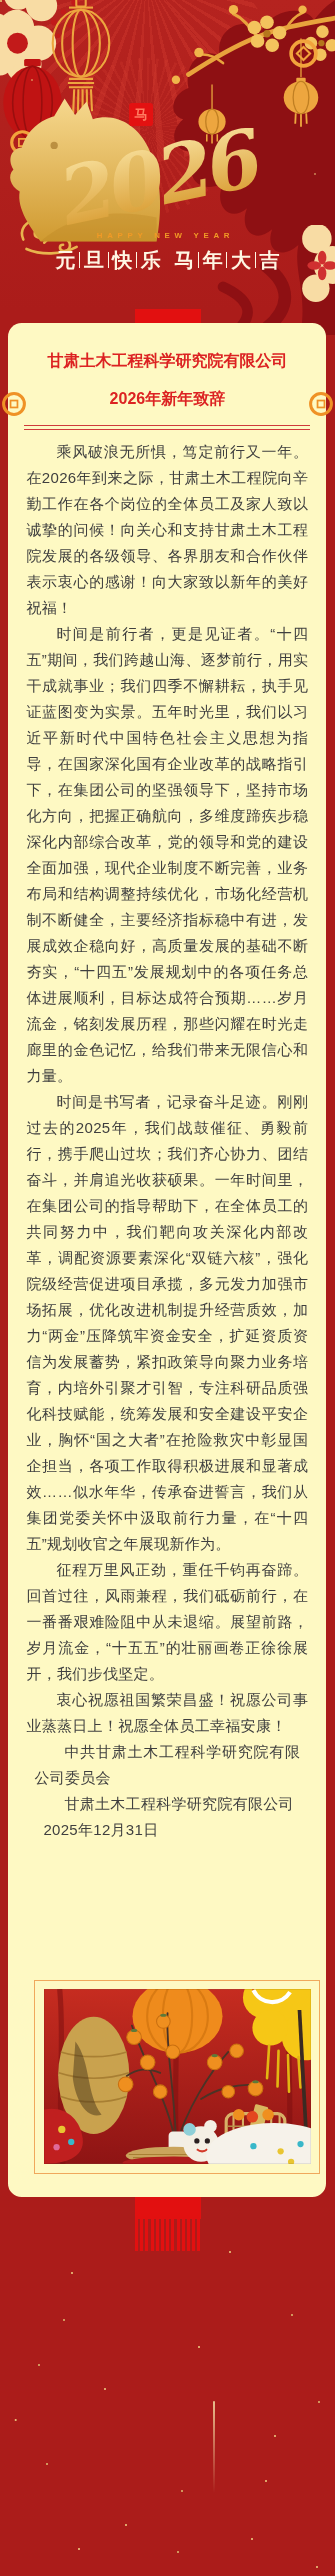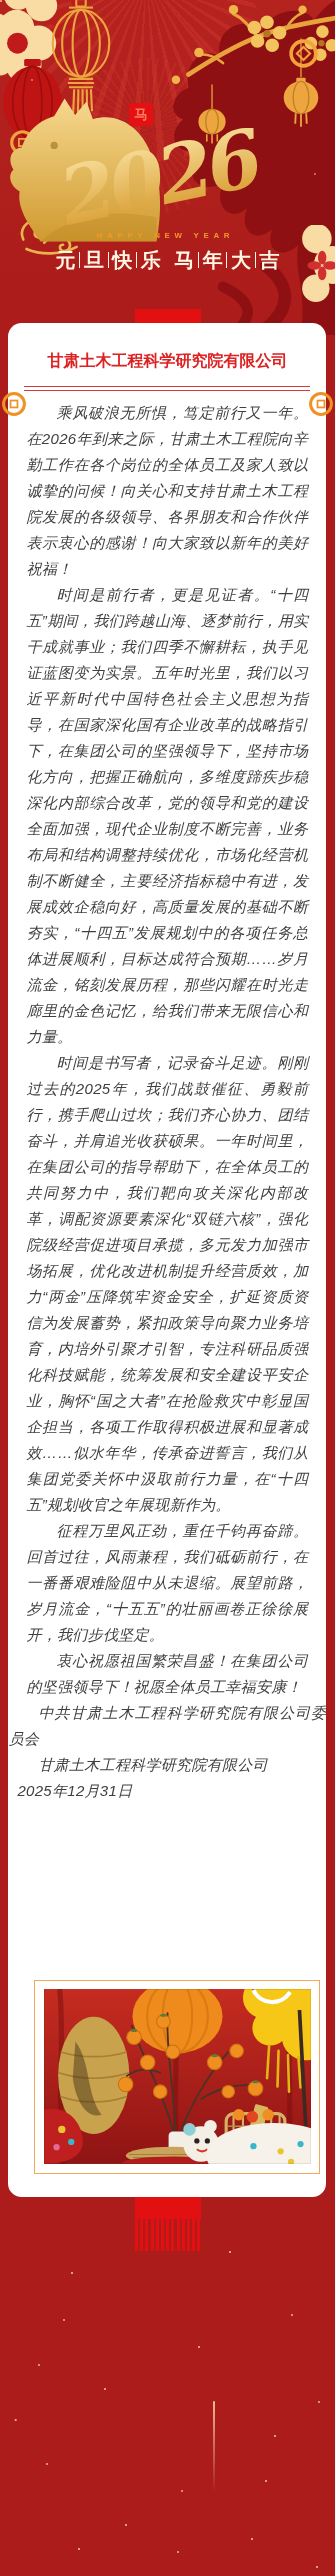--- a/index.html
+++ b/index.html
@@ -26,29 +26,29 @@
     text-shadow:0 0 0 rgba(0,0,0,0);}
   .seal{left:129px;top:103px;width:24px;height:23px;background:#e31111;border-radius:3.1px;
     display:flex;align-items:center;justify-content:center;color:#ff7a60;font-size:13.6px;font-weight:bold;}
   
   .tab-top{left:135px;top:309px;width:66px;height:14.7px;background:#e21010;}
   .ribbon-tail{left:135px;top:2197px;width:66px;height:54px;}
   .ribbon-tail .solid{height:22px;background:#e21010;}
   .ribbon-tail .fringe{height:32px;
     background:repeating-linear-gradient(90deg,#e21010 0 3.1px,rgba(0,0,0,0) 3.1px 5.2px);}
   
-  .card{left:8.4px;top:323px;width:318px;height:1874px;background:#ffffff;border-radius:13.6px;}
+  .card{left:8.4px;top:323px;width:318px;height:1874px;background:#fef9c3;border-radius:13.6px;}
   .card h1{margin:27px 9.4px 0;text-align:center;font-size:16px;line-height:21px;
     font-weight:bold;color:#dc2222;}
   .card h2{margin:18px 9.4px 0;text-align:center;font-size:16px;font-weight:bold;color:#dc2222;}
   .rule{margin:14.7px auto 0;width:286px;height:3.1px;
     border-top:1px solid #cf3b3b;border-bottom:1px solid #cf3b3b;}
   article{margin:9.4px 18px 0;}
   article p,.sig p{margin:0;font-size:15px;line-height:26px;color:#3f3f3f;
-    text-align:justify;text-indent:2em;letter-spacing:0.3px;font-style:italic;}
+    text-align:justify;text-indent:2em;letter-spacing:0.3px;}
   .sig .company{text-indent:2em;}
   .sig .date{text-indent:.6em;}
   .coin-edge{width:26px;height:28px;}
   .coin-left{left:-7.3px;top:67px;}
   .coin-right{right:-7.3px;top:67px;}
   .photo-frame{left:26px;bottom:23px;width:286px;height:194px;box-sizing:border-box;
     border:1px solid #f0a85c;padding:7.9px 8.4px;}
   .photo-frame svg{display:block;}
   
   .speckles{left:0;top:0;width:1.6px;height:1.6px;border-radius:50%;background:#e9c27a;
@@ -241,31 +241,32 @@
     <svg class="abs coin-edge coin-left" viewBox="0 0 60 60">
       <circle cx="30" cy="30" r="24" fill="none" stroke="#ef9226" stroke-width="7"></circle>
       <rect x="22" y="22" width="16" height="16" fill="none" stroke="#ef9226" stroke-width="4"></rect>
     </svg>
     <svg class="abs coin-edge coin-right" viewBox="0 0 60 60">
       <circle cx="30" cy="30" r="24" fill="none" stroke="#ef9226" stroke-width="7"></circle>
       <rect x="22" y="22" width="16" height="16" fill="none" stroke="#ef9226" stroke-width="4"></rect>
     </svg>
 
     <h1>甘肃土木工程科学研究院有限公司</h1>
+    <h2>2026年新年致辞</h2>
     <div class="rule"></div>
 
     <article>
       <p>乘风破浪无所惧，笃定前行又一年。在2026年到来之际，甘肃土木工程院向辛勤工作在各个岗位的全体员工及家人致以诚挚的问候！向关心和支持甘肃土木工程院发展的各级领导、各界朋友和合作伙伴表示衷心的感谢！向大家致以新年的美好祝福！</p>
       <p>时间是前行者，更是见证者。“十四五”期间，我们跨越山海、逐梦前行，用实干成就事业；我们四季不懈耕耘，执手见证蓝图变为实景。五年时光里，我们以习近平新时代中国特色社会主义思想为指导，在国家深化国有企业改革的战略指引下，在集团公司的坚强领导下，坚持市场化方向，把握正确航向，多维度蹄疾步稳深化内部综合改革，党的领导和党的建设全面加强，现代企业制度不断完善，业务布局和结构调整持续优化，市场化经营机制不断健全，主要经济指标稳中有进，发展成效企稳向好，高质量发展的基础不断夯实，“十四五”发展规划中的各项任务总体进展顺利，目标达成符合预期……岁月流金，铭刻发展历程，那些闪耀在时光走廊里的金色记忆，给我们带来无限信心和力量。</p>
       <p>时间是书写者，记录奋斗足迹。刚刚过去的2025年，我们战鼓催征、勇毅前行，携手爬山过坎；我们齐心协力、团结奋斗，并肩追光收获硕果。一年时间里，在集团公司的指导帮助下，在全体员工的共同努力中，我们靶向攻关深化内部改革，调配资源要素深化“双链六核”，强化院级经营促进项目承揽，多元发力加强市场拓展，优化改进机制提升经营质效，加力“两金”压降筑牢资金安全，扩延资质资信为发展蓄势，紧扣政策导向聚力业务培育，内培外引聚才引智，专注科研品质强化科技赋能，统筹发展和安全建设平安企业，胸怀“国之大者”在抢险救灾中彰显国企担当，各项工作取得积极进展和显著成效……似水年华，传承奋进誓言，我们从集团党委关怀中汲取前行力量，在“十四五”规划收官之年展现新作为。</p>
       <p>征程万里风正劲，重任千钧再奋蹄。回首过往，风雨兼程，我们砥砺前行，在一番番艰难险阻中从未退缩。展望前路，岁月流金，“十五五”的壮丽画卷正徐徐展开，我们步伐坚定。</p>
-      <p>衷心祝愿祖国繁荣昌盛！在集团公司的坚强领导下！祝愿全体员工幸福安康！</p>
+      <p>衷心祝愿祖国繁荣昌盛！祝愿公司事业蒸蒸日上！祝愿全体员工幸福安康！</p>
     </article>
 
-    <div class="sig" style="margin:0 0;">
+    <div class="sig" style="margin:0 26px;">
       <p class="committee">中共甘肃土木工程科学研究院有限公司委员会</p>
       <p class="company">甘肃土木工程科学研究院有限公司</p>
       <p class="date">2025年12月31日</p>
     </div>
 
     <div class="abs photo-frame">
       <svg width="267" height="175" viewBox="0 0 510 334">
         <defs>
           <linearGradient id="curtain" x1="0" y1="0" x2="0" y2="1">
             <stop offset="0" stop-color="#c62c20"></stop>

